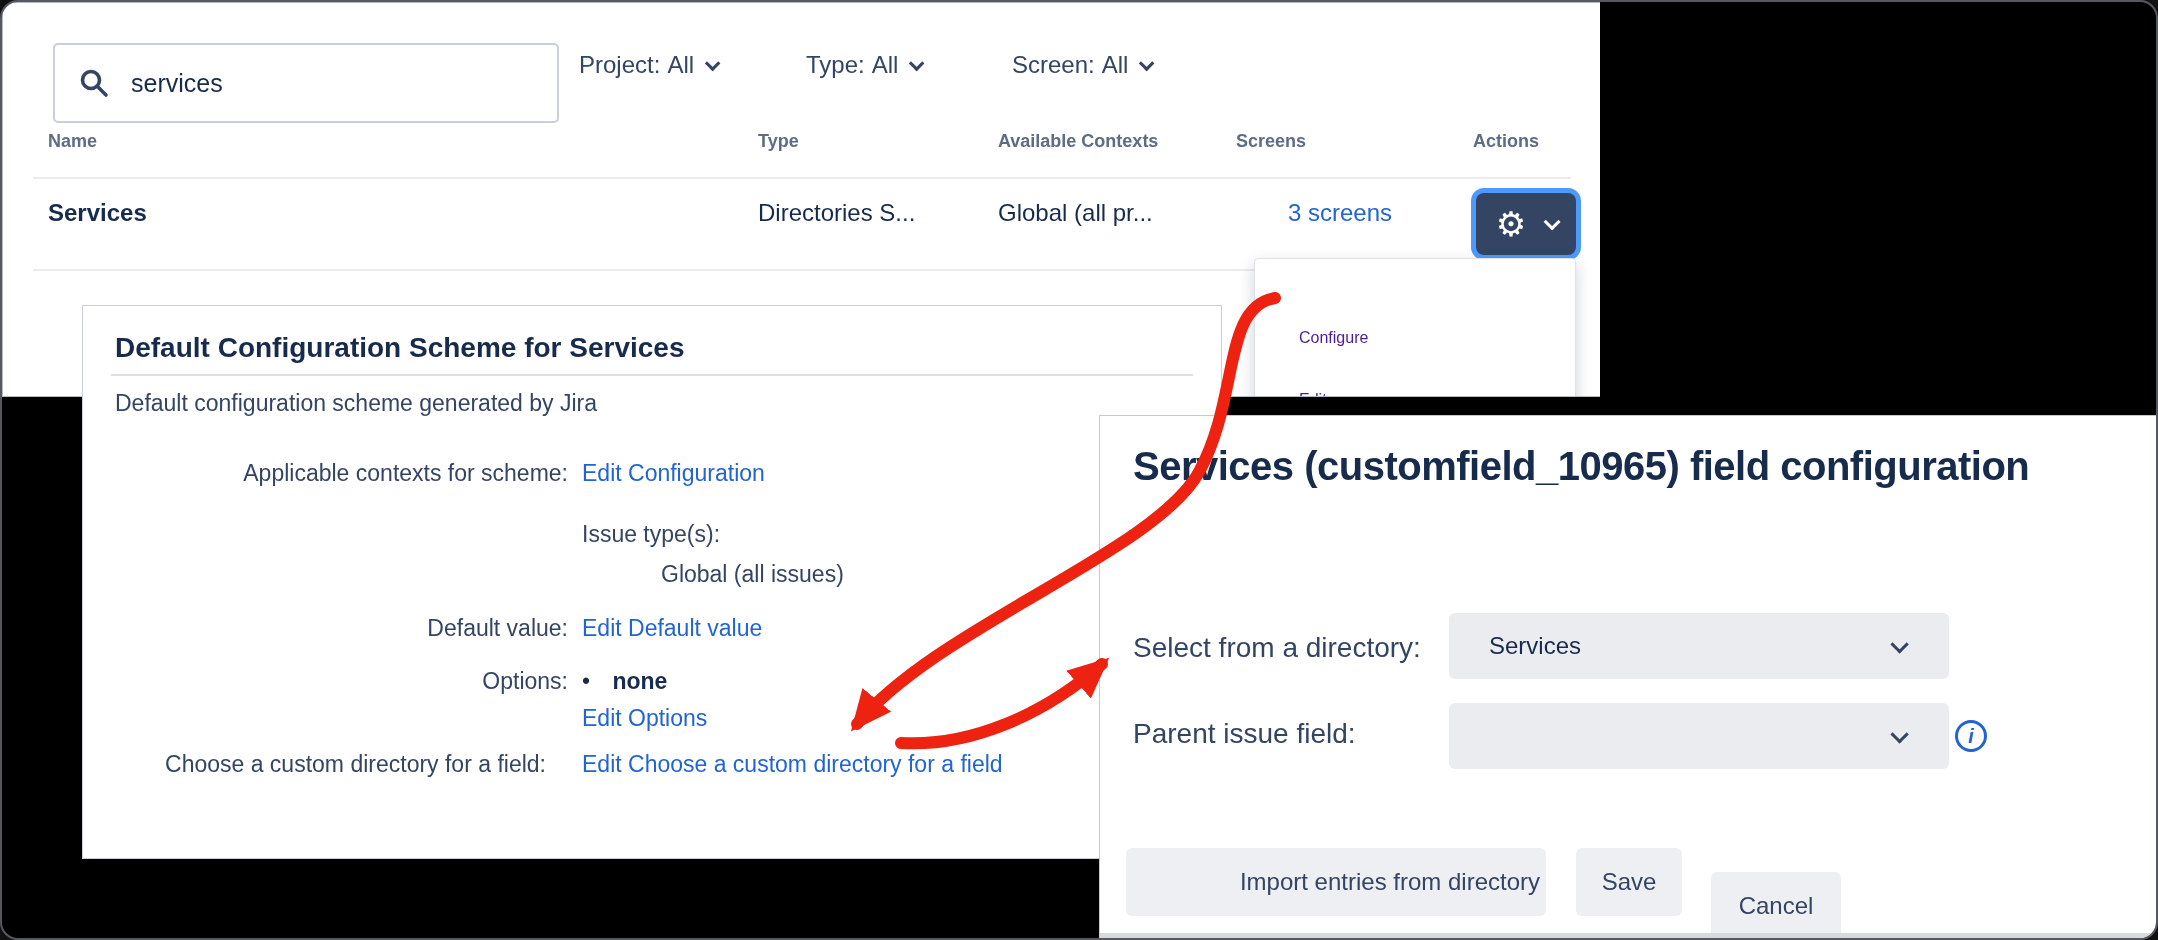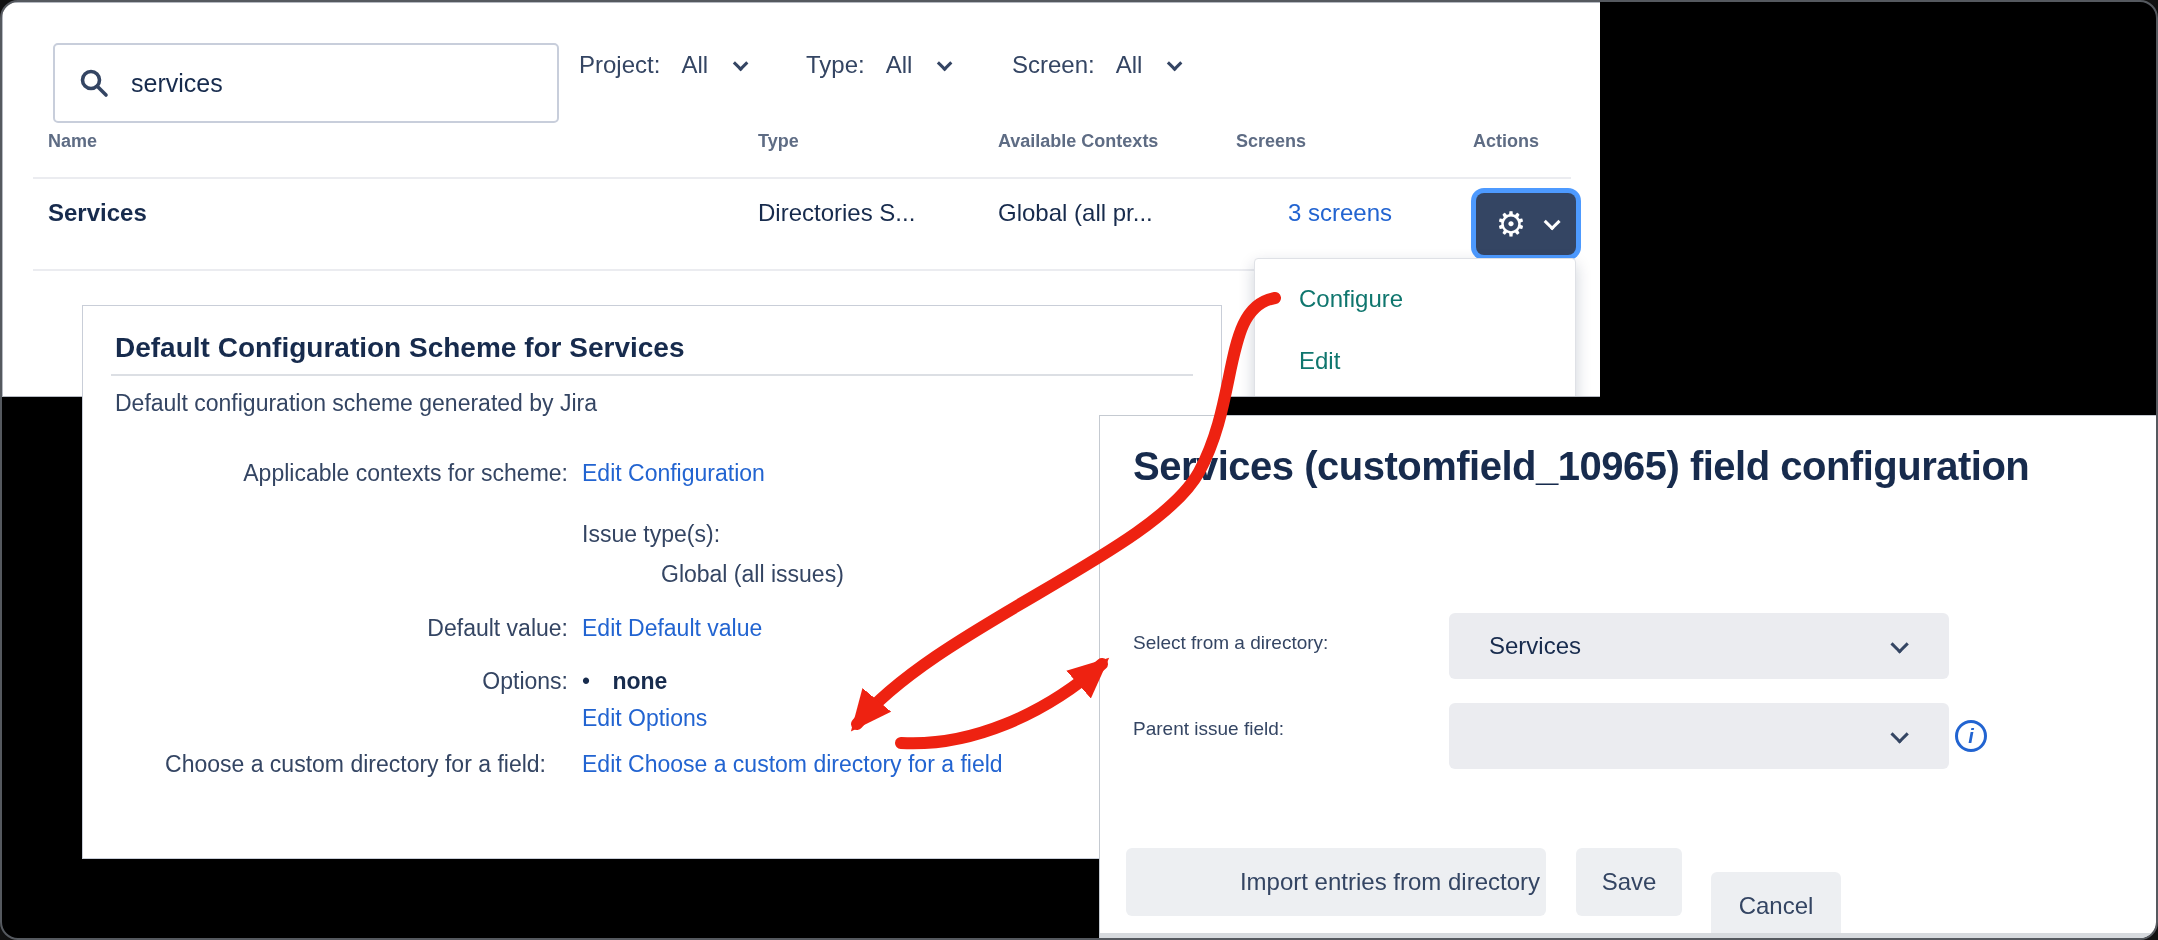--- a/index.html
+++ b/index.html
@@ -4,45 +4,45 @@
 <style>
   html,body{margin:0;padding:0;background:#111;}
   *{box-sizing:border-box;font-family:"Liberation Sans","DejaVu Sans",sans-serif;}
   #canvas{position:relative;width:2158px;height:940px;background:#000;border-radius:18px;overflow:hidden;border:2px solid #55595f;}
 
   
   #top-panel{position:absolute;left:0;top:0;width:1598px;height:395px;background:#fff;border-radius:10px 0 0 0;border:1px solid #b6bac2;border-right:none;overflow:hidden;z-index:1;}
   .search-box{position:absolute;left:50px;top:40px;width:506px;height:80px;border:2px solid #c8cedb;border-radius:5px;background:#fff;display:flex;align-items:center;}
   .search-box svg{margin-left:24px;flex:0 0 auto;}
   .search-text{margin-left:22px;font-size:25px;color:#172B4D;}
-  .filter{position:absolute;top:38px;height:48px;display:flex;align-items:center;gap:21px;font-size:24px;color:#344563;cursor:pointer;}
+  .filter{position:absolute;top:38px;height:48px;display:flex;align-items:center;gap:7px;font-size:24px;color:#344563;cursor:pointer;}
   #filter-project{left:576px;} #filter-type{left:803px;} #filter-screen{left:1009px;}
   .chev{display:inline-block;width:11px;height:11px;border-right:3px solid #344563;border-bottom:3px solid #344563;transform:rotate(45deg) translateY(-3px);margin-left:4px;}
   .th{position:absolute;top:128px;font-size:18px;font-weight:700;color:#5E6C84;}
   .divider{position:absolute;left:30px;width:1538px;height:2px;background:#EBECF0;}
   .cell{position:absolute;top:196px;font-size:24px;color:#172B4D;}
   .link{color:#2264D1;}
   #gear-button{position:absolute;left:1473px;top:190px;width:100px;height:62px;border-radius:8px;background:#344563;box-shadow:0 0 0 5px #4D9AFF;display:flex;align-items:center;justify-content:center;gap:14px;cursor:pointer;}
   #gear-button .gear{color:#fff;font-size:34px;line-height:1;font-family:"DejaVu Sans",sans-serif;}
   #gear-button .chev{border-color:#fff;width:12px;height:12px;border-width:0 3.5px 3.5px 0;border-style:solid;}
   #actions-menu{position:absolute;left:1251px;top:255px;width:322px;height:175px;background:#fff;border:1px solid #dfe1e6;border-radius:4px;box-shadow:0 6px 16px rgba(9,30,66,.20);}
-  .menu-item{position:absolute;left:44px;font-size:24px;color:#0f766e;cursor:pointer;}
+  .menu-item{position:absolute;left:44px;font-size:16px;color:#4c1d95;cursor:pointer;margin-top:44px;}
 
   
   #scheme-panel{position:absolute;left:80px;top:303px;width:1140px;height:554px;background:#ffffff;border:1px solid #c9ced8;z-index:2;}
   #scheme-title{position:absolute;left:32px;top:26px;font-size:28px;font-weight:700;color:#172B4D;}
   #scheme-divider{position:absolute;left:28px;top:68px;width:1082px;height:2px;background:#dcdfe4;}
   #scheme-subtitle{position:absolute;left:32px;top:84px;font-size:23px;color:#344563;}
   .m-label{position:absolute;left:60px;width:425px;text-align:right;font-size:23px;color:#344563;line-height:36px;}
   .m-val{position:absolute;left:499px;font-size:23px;line-height:36px;text-align:right;}
 
   
   #field-panel{position:absolute;left:1097px;top:413px;width:1061px;height:527px;background:#fff;border-top:1px solid #c5cad1;border-left:1px solid #c5cad1;z-index:3;}
   #field-title{position:absolute;left:33px;top:28px;font-size:40px;font-weight:700;color:#172B4D;letter-spacing:-0.5px;}
-  .f-label{position:absolute;left:33px;font-size:19px;color:#344563;}
+  .f-label{position:absolute;left:33px;font-size:28px;color:#344563;}
   .f-select{position:absolute;left:349px;width:500px;height:66px;background:#EBECF0;border-radius:6px;display:flex;align-items:center;cursor:pointer;}
   .f-select .sel-text{margin-left:40px;font-size:24px;color:#172B4D;}
   .f-select .chev{position:absolute;right:45px;width:13px;height:13px;border-width:0 3.5px 3.5px 0;border-style:solid;border-color:#344563;}
   #info-icon{position:absolute;left:855px;top:304px;width:32px;height:32px;border:3px solid #2264D1;border-radius:50%;color:#2264D1;font-weight:700;font-size:20px;display:flex;align-items:center;justify-content:center;font-style:italic;cursor:pointer;}
   .f-btn{position:absolute;top:432px;height:68px;background:#EDEFF2;border:none;border-radius:6px;font-size:24px;color:#344563;cursor:pointer;}
   #btn-import{left:26px;width:420px;text-align:right;} #btn-save{left:476px;width:106px;} #btn-cancel{left:611px;width:130px;margin-top:24px;}
   #bottom-strip{position:absolute;left:0;bottom:0;width:100%;height:9px;background:#d7dade;}
 
   
   #arrows{position:absolute;left:0;top:0;z-index:10;pointer-events:none;}

